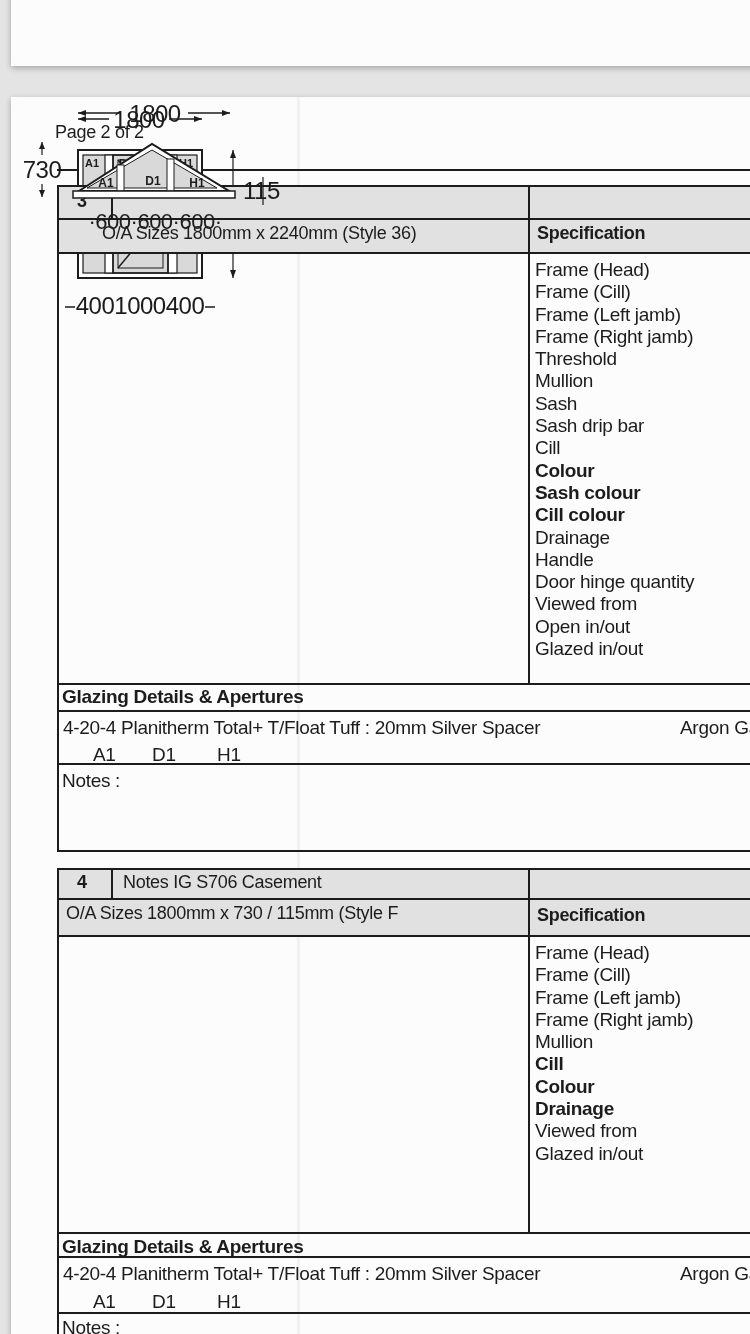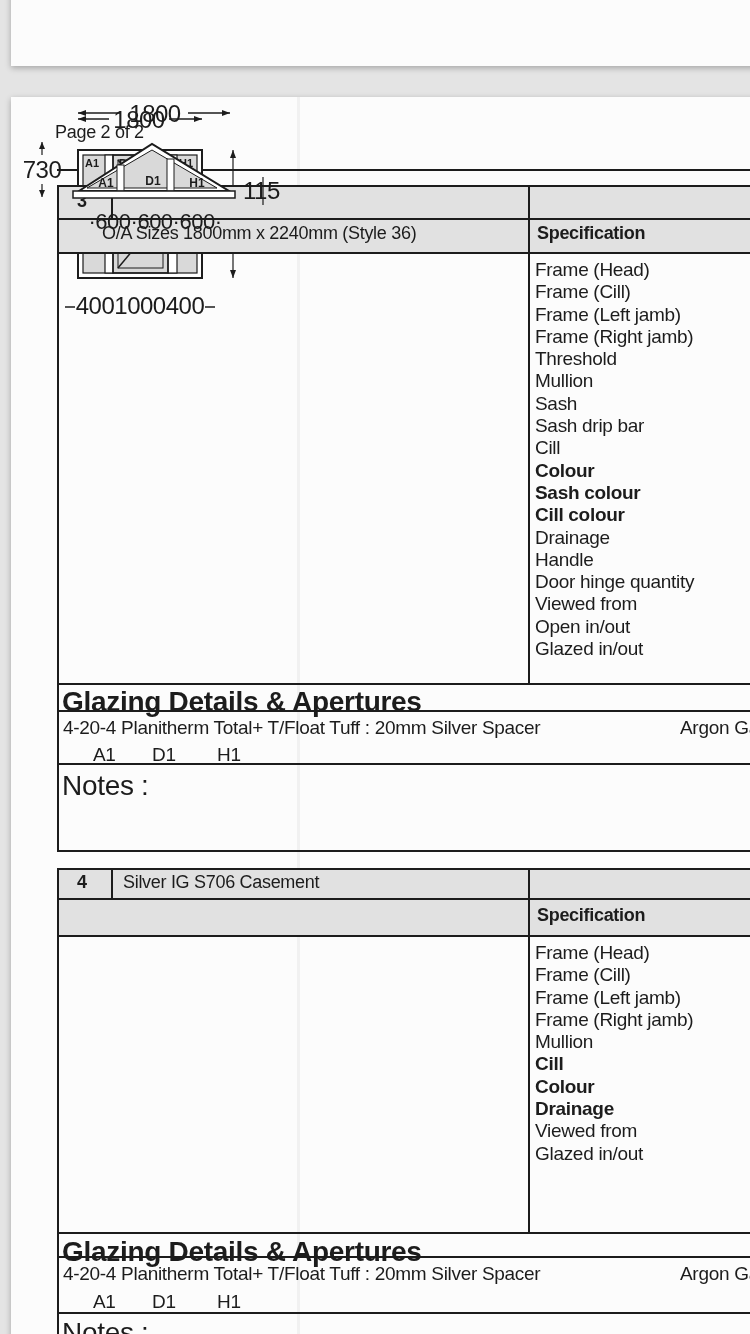--- a/index.html
+++ b/index.html
@@ -5,21 +5,21 @@
   * { margin:0; padding:0; box-sizing:border-box; }
   html,body { width:750px; height:1334px; overflow:hidden; }
   body { background:#e4e4e4; font-family:"Liberation Sans", sans-serif; color:#1c1c1c; position:relative; }
   .page { position:absolute; background:#fcfcfc; box-shadow:0 2px 6px rgba(0,0,0,.28); }
   #prev-page { left:11px; top:-10px; width:790px; height:76px; }
   #doc-page { left:11px; top:97px; width:790px; height:1280px; }
   #doc-page > * { position:absolute; }
   .scanline { background:rgba(0,0,0,.045); width:3px; top:0; height:100%; left:286px; }
   .t { position:absolute; white-space:nowrap; letter-spacing:-0.3px; }
   .f21 { font-size:18px; }
-  .f20 { font-size:28px; }
+  .f20 { font-size:19px; }
   .f19 { font-size:19px; }
   .b { font-weight:bold; }
   .hline { position:absolute; height:2px; background:#1c1c1c; }
   .vline { position:absolute; width:2px; background:#1c1c1c; }
   .cellbg { position:absolute; background:#e1e1e1; }
   .speclist { position:absolute; left:524px; width:230px; font-size:19px; line-height:22.3px; letter-spacing:-0.3px; }
   .clip-cell { position:absolute; overflow:hidden; }
   svg text { font-family:"Liberation Sans", sans-serif; fill:#1c1c1c; }
   .dim { font-size:24px; letter-spacing:-0.5px; }
   .dimsmall { font-size:22px; letter-spacing:-0.5px; }
@@ -127,21 +127,24 @@
     <div class="cellbg" style="left:48px; top:773px; width:742px; height:28px;"></div>
     <div class="cellbg" style="left:48px; top:803px; width:742px; height:35px;"></div>
     <div class="hline" style="left:46px; top:771px; width:744px;"></div>
     <div class="hline" style="left:46px; top:801px; width:744px;"></div>
     <div class="hline" style="left:46px; top:838px; width:744px;"></div>
     <div class="vline" style="left:46px;  top:771px; height:509px;"></div>
     <div class="vline" style="left:100px; top:773px; height:28px;"></div>
     <div class="vline" style="left:517px; top:771px; height:366px;"></div>
 
     <div class="t f21 b" style="left:66px; top:775px;">4</div>
-    <div class="t f21" style="left:112px; top:775px;">Silver IG S706 Casement</div>
+    <div class="t f21" style="left:112px; top:775px;">Notes IG S706 Casement</div>
+    <div class="clip-cell" style="left:55px; top:806px; width:462px; height:30px;">
+      <div class="t f21" style="left:0; top:0;">O/A Sizes 1800mm x 730 / 115mm (Style F</div>
+    </div>
     <div class="t f21 b" style="left:526px; top:808px;">Specification</div>
 
     <div class="speclist" style="top:845px;">
       <div>Frame (Head)</div>
       <div>Frame (Cill)</div>
       <div>Frame (Left jamb)</div>
       <div>Frame (Right jamb)</div>
       <div>Mullion</div>
       <div class="b">Cill</div>
       <div class="b">Colour</div>

